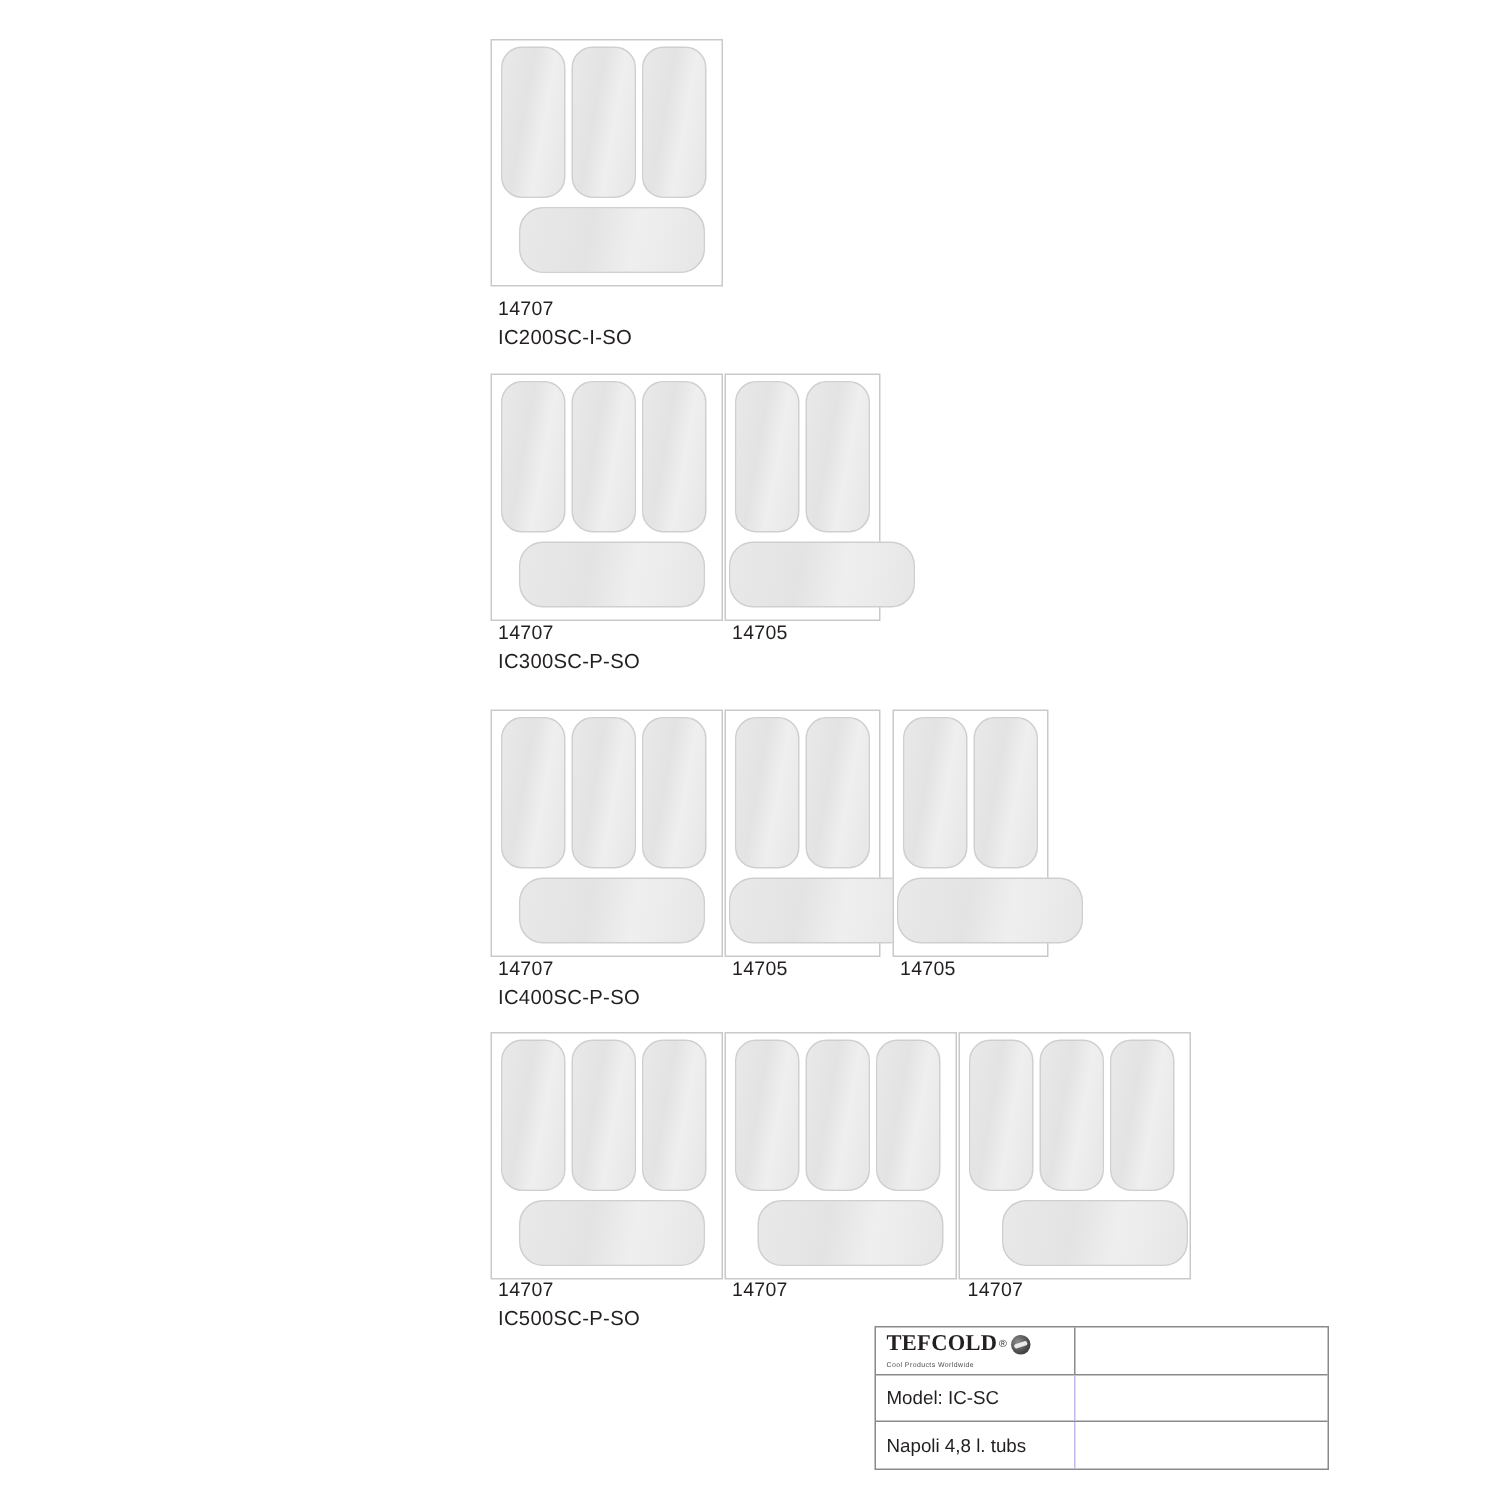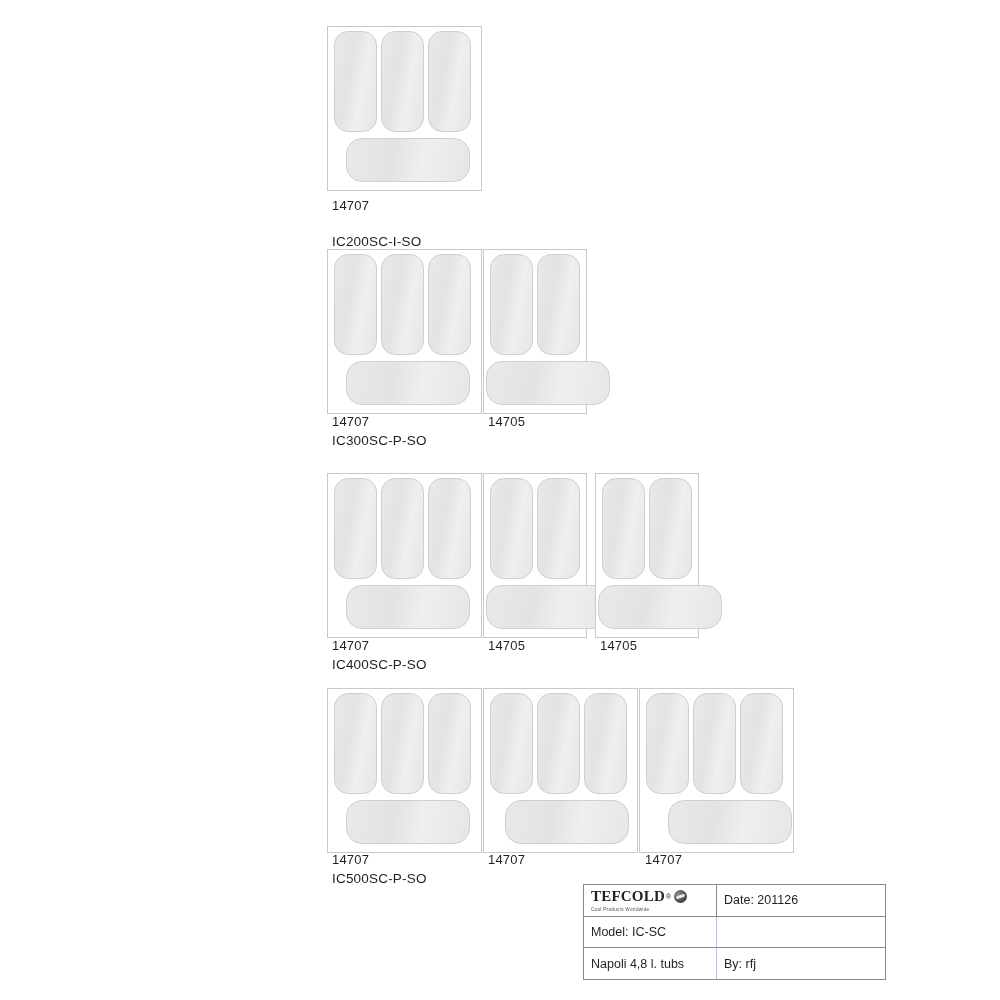--- a/index.html
+++ b/index.html
@@ -149,21 +149,21 @@
 <body>
 
 <div id="stage">
 
   <div class="basket" style="left:327px; top:26px; width:155px; height:165px;"></div>
   <div class="tub" style="left:334px; top:31px; width:43px; height:101px;"></div>
   <div class="tub" style="left:381px; top:31px; width:43px; height:101px;"></div>
   <div class="tub" style="left:428px; top:31px; width:43px; height:101px;"></div>
   <div class="tub wide" style="left:346px; top:138px; width:124px; height:44px;"></div>
   <div class="code-label" style="left:332px; top:198px;">14707</div>
-  <div class="model-label" style="left:332px; top:234px;text-align:right;">IC200SC-I-SO</div>
+  <div class="model-label" style="left:332px; top:217px;text-align:right;">IC200SC-I-SO</div>
 
   <div class="basket" style="left:327px; top:249px; width:155px; height:165px;"></div>
   <div class="tub" style="left:334px; top:254px; width:43px; height:101px;"></div>
   <div class="tub" style="left:381px; top:254px; width:43px; height:101px;"></div>
   <div class="tub" style="left:428px; top:254px; width:43px; height:101px;"></div>
   <div class="tub wide" style="left:346px; top:361px; width:124px; height:44px;"></div>
 
   <div class="basket" style="left:483px; top:249px; width:104px; height:165px;"></div>
   <div class="tub" style="left:490px; top:254px; width:43px; height:101px;"></div>
   <div class="tub" style="left:537px; top:254px; width:43px; height:101px;"></div>
@@ -221,27 +221,25 @@
 
     <div class="tb-row">
       <div class="logo-cell">
         <div class="logo-top">
           <span class="logo-word">TEFCOLD</span>
             <span class="logo-reg">®</span>
           <span class="logo-mark"></span>
         </div>
         <div class="logo-tag">Cool Products Worldwide</div>
       </div>
-      <div class="tb-cell tb-right">Date: 201126</div>
     </div>
 
     <div class="tb-row">
       <div class="tb-cell tb-left">Model: IC-SC</div>
     </div>
 
     <div class="tb-row">
       <div class="tb-cell tb-left">Napoli 4,8 l. tubs</div>
-      <div class="tb-cell tb-right">By: rfj</div>
     </div>
 
   </div>
 
 </div>
 
 </body></html>

